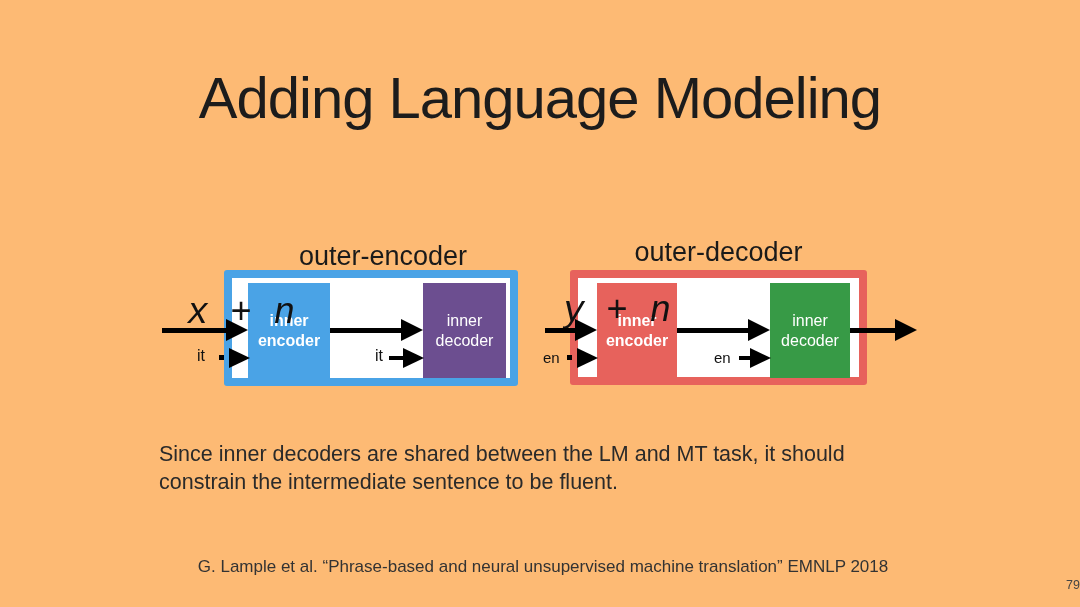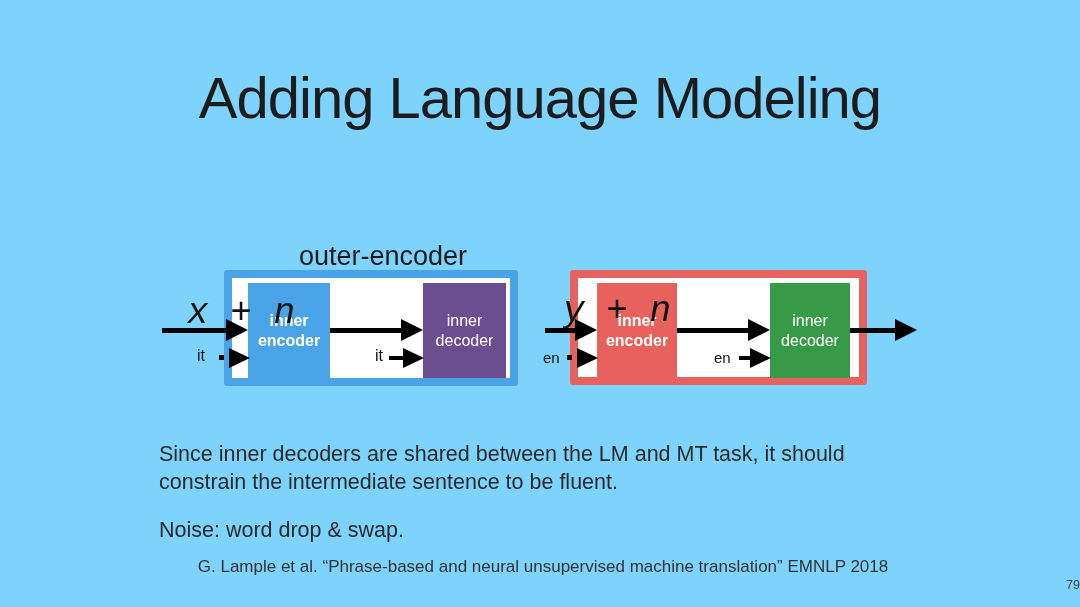--- a/index.html
+++ b/index.html
@@ -1,19 +1,19 @@
 <!DOCTYPE html>
 <html><head>
 <meta charset="utf-8">
 <style>
   html,body { margin:0; padding:0; background:#888; }
   .slide {
     position:relative;
     width:1080px; height:607px;
-    background:#7dd3fc;
+    background:#fdba74;
     overflow:hidden;
     font-family:"Liberation Sans", sans-serif;
     margin:0 auto;
   }
   .title {
     position:absolute; top:64px; left:0; width:1080px;
     text-align:center;
     font-size:58px; font-weight:300; letter-spacing:-1px;
     color:#1c1c1c;
   }
@@ -76,20 +76,21 @@
   }
 </style>
 </head>
 <body>
 
 <div class="slide">
 
   <div class="title">Adding Language Modeling</div>
 
   <div class="group-label lbl-enc">outer-encoder</div>
+  <div class="group-label lbl-dec">outer-decoder</div>
 
   <div class="outer-box outer-enc"></div>
   <div class="outer-box outer-dec"></div>
 
   <div class="inner-box bold box-blue">inner encoder</div>
   <div class="inner-box box-purple">inner decoder</div>
   <div class="inner-box bold box-red">inner encoder</div>
   <div class="inner-box box-green">inner decoder</div>
 
   <div class="math-label" style="left:148px; top:293px;">x + n</div>
@@ -121,17 +122,16 @@
   <div class="sline" style="left:389px; top:356px; width:16px;"></div>
   <div class="shead" style="left:403px; top:348px;"></div>
 
   <div class="sdot" style="left:567px; top:355px;"></div>
   <div class="shead" style="left:577px; top:348px;"></div>
 
   <div class="sline" style="left:739px; top:356px; width:14px;"></div>
   <div class="shead" style="left:750px; top:348px;"></div>
 
   <div class="body-text">Since inner decoders are shared between the LM and MT task, it should constrain the intermediate sentence to be fluent.</div>
-  <div class="noise-text">Noise: word drop &amp; swap.</div>
   <div class="citation">G. Lample et al. “Phrase-based and neural unsupervised machine translation” EMNLP 2018</div>
   <div class="page-number">79</div>
 
 </div>
 
 </body></html>

